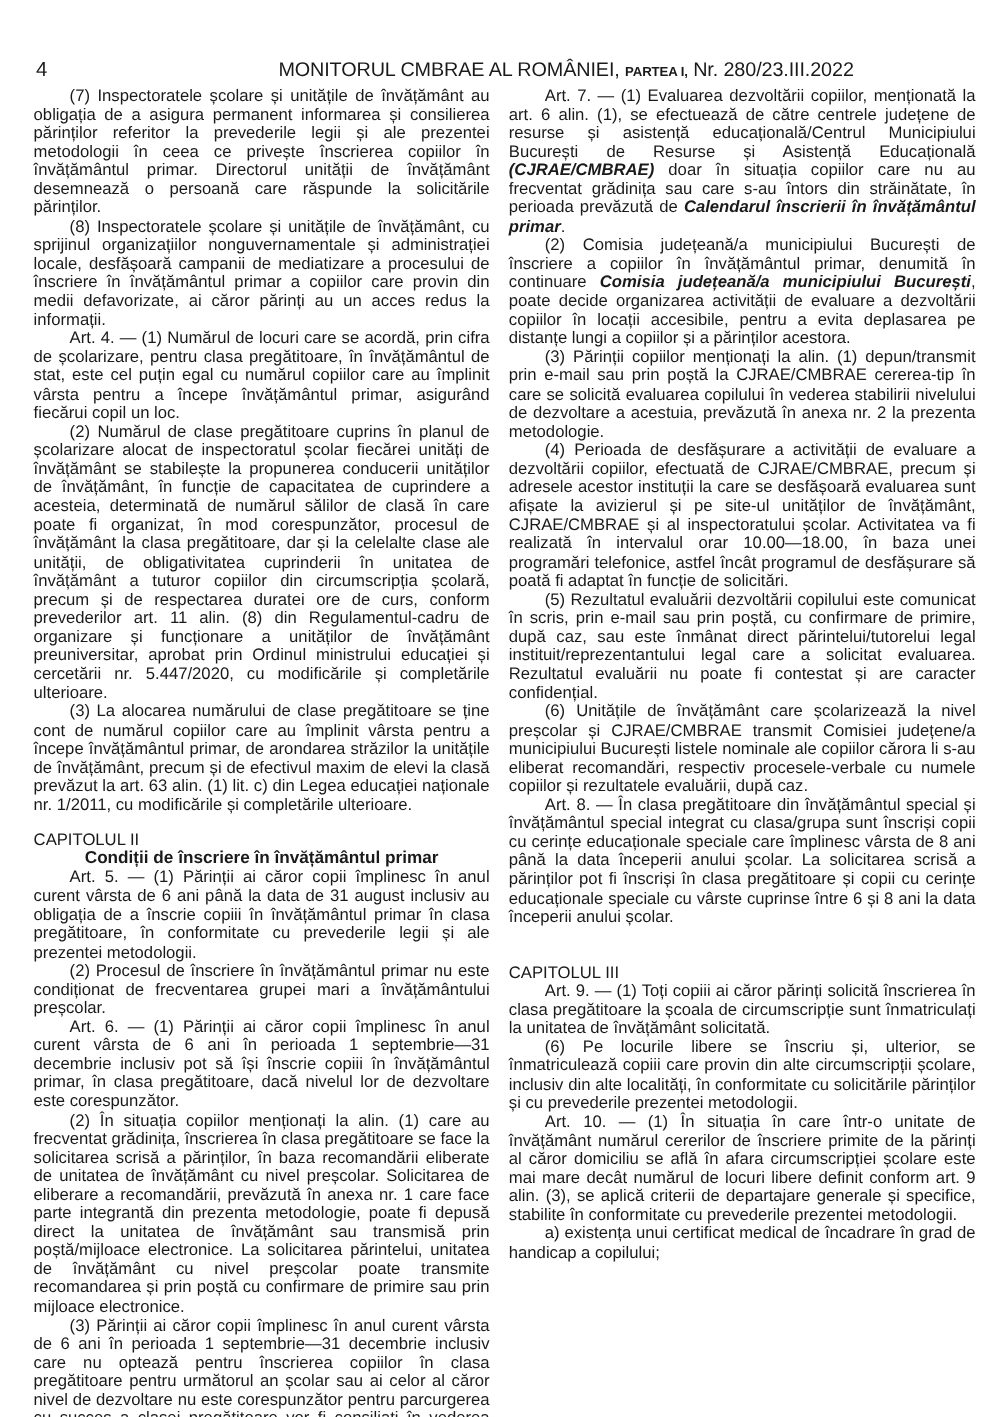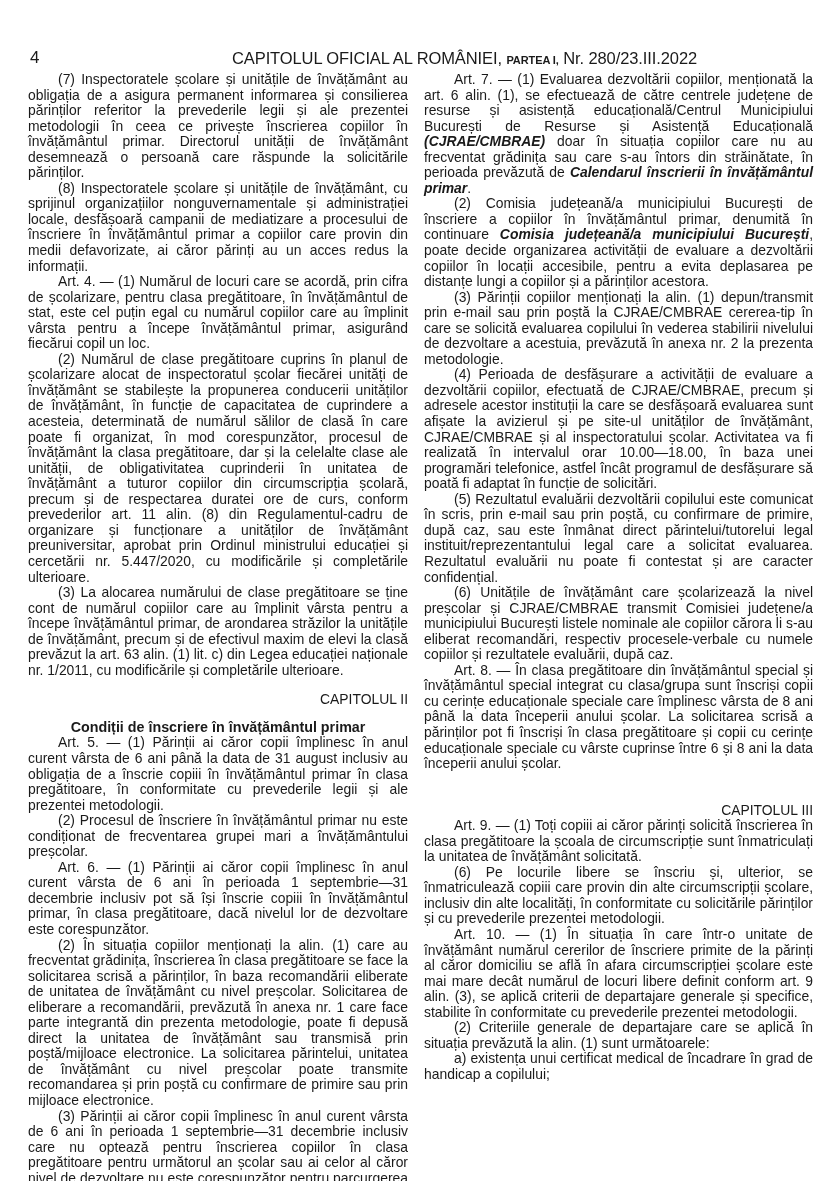--- a/index.html
+++ b/index.html
@@ -5,31 +5,31 @@
   html, body { margin: 0; padding: 0; background: #ffffff; }
   body { width: 836px; height: 1181px; position: relative; overflow: hidden; color: #1a1a1a;
          font-family: "Liberation Sans", sans-serif; }
   .page-num { position: absolute; left: 30px; top: 48px; font-size: 17px; }
   .header { position: absolute; left: 232px; top: 49px; font-size: 16.5px; letter-spacing: -0.1px; white-space: nowrap; }
   .header .small { font-size: 11px; font-weight: bold; }
   .col { position: absolute; top: 72px; font-size: 13.9px; line-height: 15.55px; text-align: justify; }
   .col.left { left: 28px; width: 380px; }
   .col.right { left: 424px; width: 389px; }
   .p { margin: 0; text-indent: 30px; }
-  .chapter { text-align: right; margin: 14px 0 0 0; text-indent: 0; }
-  .chapter-title { text-align: center; font-weight: bold; margin: 12px 0 0 0; text-indent: 0; font-size: 14.3px; }
+  .chapter { text-align: left; margin: 14px 0 0 0; text-indent: 0; }
+  .chapter-title { text-align: center; font-weight: bold; margin: 0 0 0 0; text-indent: 0; font-size: 14.3px; }
   .gap { height: 17px; }
   i { font-style: italic; font-weight: bold; }
 </style>
 </head>
 <body>
 
 <div class="page-num">4</div>
 <div class="header">
-  <span>CAPITOLUL OFICIAL AL ROMÂNIEI,</span>
+  <span>MONITORUL CMBRAE AL ROMÂNIEI,</span>
   <span class="small">PARTEA I,</span>
   <span>Nr. 280/23.III.2022</span>
 </div>
 
 <div class="col left">
   <p class="p">(7) Inspectoratele școlare și unitățile de învățământ au obligația de a asigura permanent informarea și consilierea părinților referitor la prevederile legii și ale prezentei metodologii în ceea ce privește înscrierea copiilor în învățământul primar. Directorul unității de învățământ desemnează o persoană care răspunde la solicitările părinților.</p>
   <p class="p">(8) Inspectoratele școlare și unitățile de învățământ, cu sprijinul organizațiilor nonguvernamentale și administrației locale, desfășoară campanii de mediatizare a procesului de înscriere în învățământul primar a copiilor care provin din medii defavorizate, ai căror părinți au un acces redus la informații.</p>
   <p class="p">Art. 4. — (1) Numărul de locuri care se acordă, prin cifra de școlarizare, pentru clasa pregătitoare, în învățământul de stat, este cel puțin egal cu numărul copiilor care au împlinit vârsta pentru a începe învățământul primar, asigurând fiecărui copil un loc.</p>
   <p class="p">(2) Numărul de clase pregătitoare cuprins în planul de școlarizare alocat de inspectoratul școlar fiecărei unități de învățământ se stabilește la propunerea conducerii unităților de învățământ, în funcție de capacitatea de cuprindere a acesteia, determinată de numărul sălilor de clasă în care poate fi organizat, în mod corespunzător, procesul de învățământ la clasa pregătitoare, dar și la celelalte clase ale unității, de obligativitatea cuprinderii în unitatea de învățământ a tuturor copiilor din circumscripția școlară, precum și de respectarea duratei ore de curs, conform prevederilor art. 11 alin. (8) din Regulamentul-cadru de organizare și funcționare a unităților de învățământ preuniversitar, aprobat prin Ordinul ministrului educației și cercetării nr. 5.447/2020, cu modificările și completările ulterioare.</p>
   <p class="p">(3) La alocarea numărului de clase pregătitoare se ține cont de numărul copiilor care au împlinit vârsta pentru a începe învățământul primar, de arondarea străzilor la unitățile de învățământ, precum și de efectivul maxim de elevi la clasă prevăzut la art. 63 alin. (1) lit. c) din Legea educației naționale nr. 1/2011, cu modificările și completările ulterioare.</p>
@@ -48,15 +48,14 @@
   <p class="p">(3) Părinții copiilor menționați la alin. (1) depun/transmit prin e-mail sau prin poștă la CJRAE/CMBRAE cererea-tip în care se solicită evaluarea copilului în vederea stabilirii nivelului de dezvoltare a acestuia, prevăzută în anexa nr. 2 la prezenta metodologie.</p>
   <p class="p">(4) Perioada de desfășurare a activității de evaluare a dezvoltării copiilor, efectuată de CJRAE/CMBRAE, precum și adresele acestor instituții la care se desfășoară evaluarea sunt afișate la avizierul și pe site-ul unităților de învățământ, CJRAE/CMBRAE și al inspectoratului școlar. Activitatea va fi realizată în intervalul orar 10.00—18.00, în baza unei programări telefonice, astfel încât programul de desfășurare să poată fi adaptat în funcție de solicitări.</p>
   <p class="p">(5) Rezultatul evaluării dezvoltării copilului este comunicat în scris, prin e-mail sau prin poștă, cu confirmare de primire, după caz, sau este înmânat direct părintelui/tutorelui legal instituit/reprezentantului legal care a solicitat evaluarea. Rezultatul evaluării nu poate fi contestat și are caracter confidențial.</p>
   <p class="p">(6) Unitățile de învățământ care școlarizează la nivel preșcolar și CJRAE/CMBRAE transmit Comisiei județene/a municipiului București listele nominale ale copiilor cărora li s-au eliberat recomandări, respectiv procesele-verbale cu numele copiilor și rezultatele evaluării, după caz.</p>
   <p class="p">Art. 8. — În clasa pregătitoare din învățământul special și învățământul special integrat cu clasa/grupa sunt înscriși copii cu cerințe educaționale speciale care împlinesc vârsta de 8 ani până la data începerii anului școlar. La solicitarea scrisă a părinților pot fi înscriși în clasa pregătitoare și copii cu cerințe educaționale speciale cu vârste cuprinse între 6 și 8 ani la data începerii anului școlar.</p>
   <div class="gap"></div>
   <p class="chapter">CAPITOLUL III</p>
   <p class="p">Art. 9. — (1) Toți copiii ai căror părinți solicită înscrierea în clasa pregătitoare la școala de circumscripție sunt înmatriculați la unitatea de învățământ solicitată.</p>
   <p class="p">(6) Pe locurile libere se înscriu și, ulterior, se înmatriculează copiii care provin din alte circumscripții școlare, inclusiv din alte localități, în conformitate cu solicitările părinților și cu prevederile prezentei metodologii.</p>
   <p class="p">Art. 10. — (1) În situația în care într-o unitate de învățământ numărul cererilor de înscriere primite de la părinți al căror domiciliu se află în afara circumscripției școlare este mai mare decât numărul de locuri libere definit conform art. 9 alin. (3), se aplică criterii de departajare generale și specifice, stabilite în conformitate cu prevederile prezentei metodologii.</p>
-  <p class="p">(2) Criteriile generale de departajare care se aplică în situația prevăzută la alin. (1) sunt următoarele:</p>
   <p class="p">a) existența unui certificat medical de încadrare în grad de handicap a copilului;</p>
 </div>
 
 </body></html>

